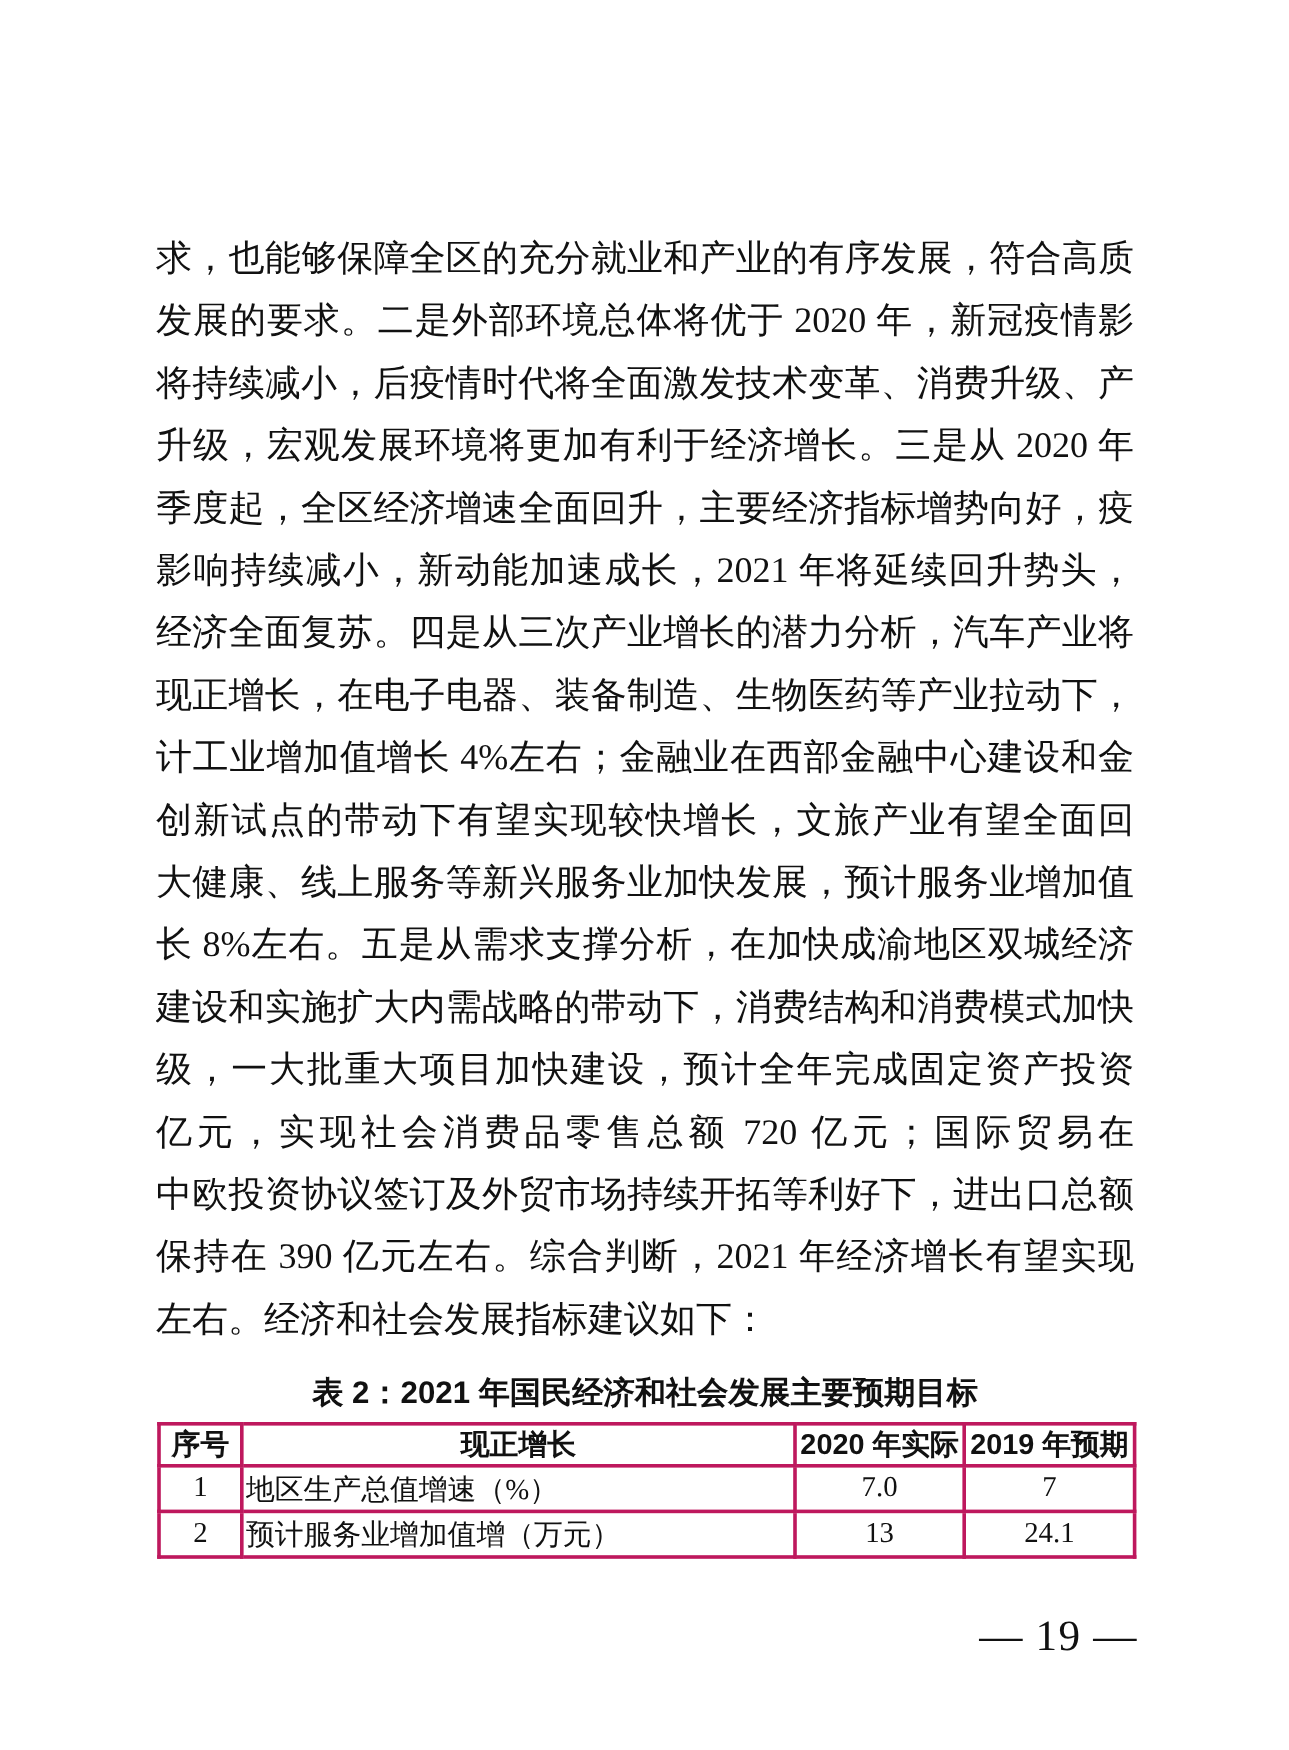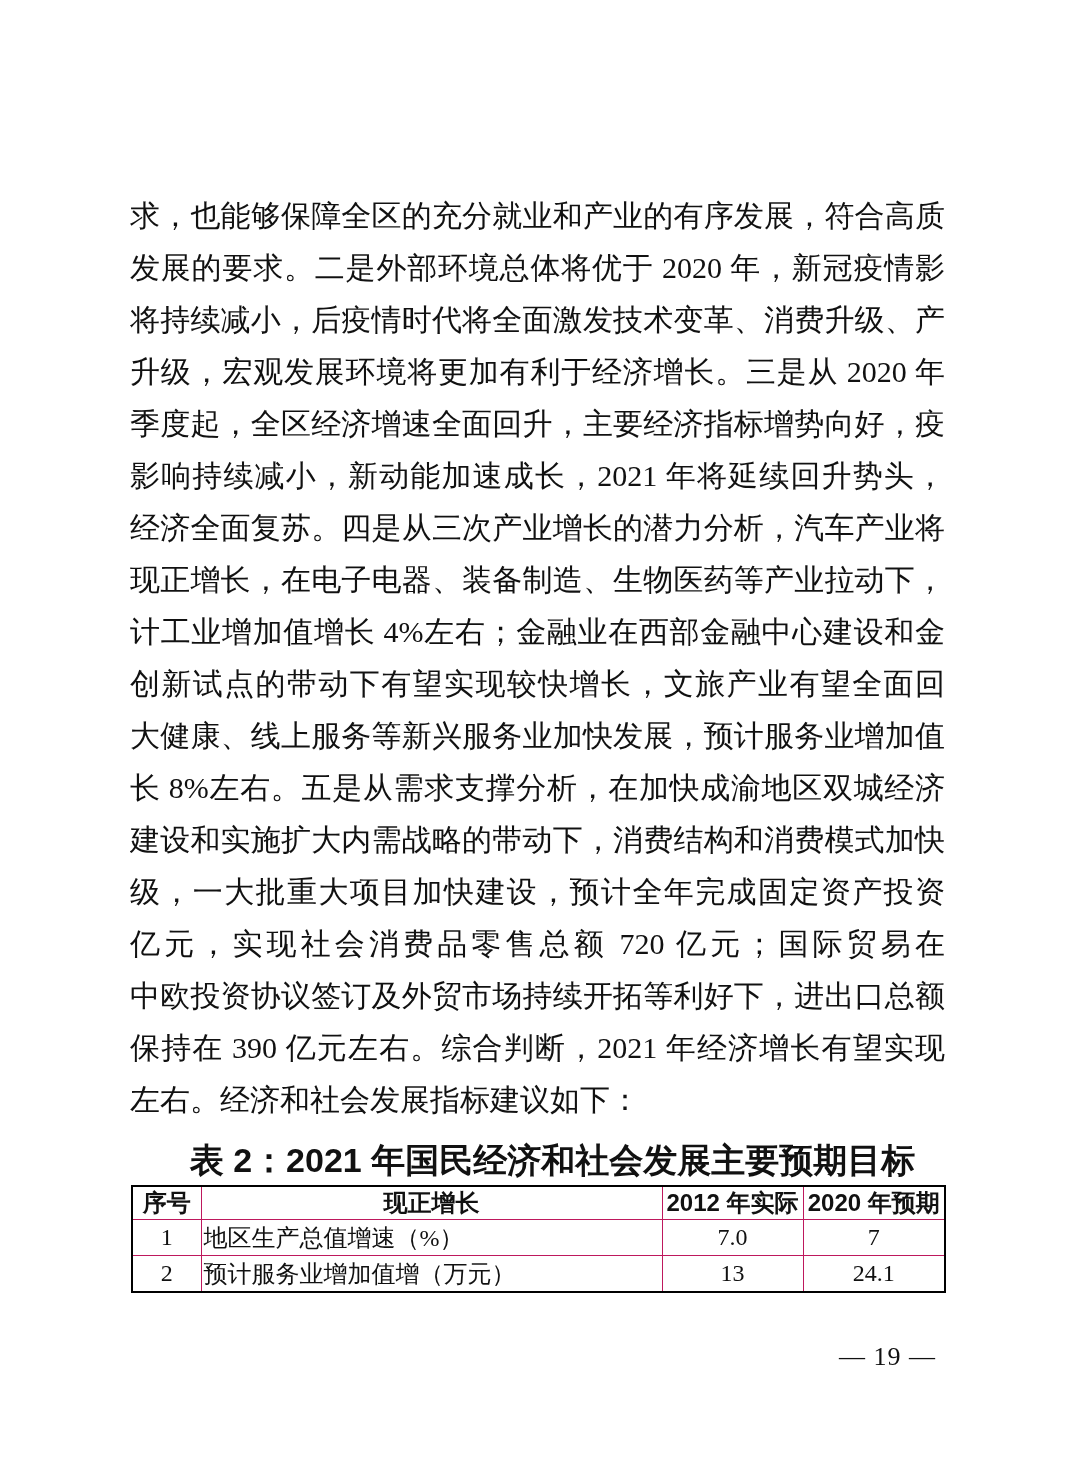--- a/index.html
+++ b/index.html
@@ -29,41 +29,41 @@
     overflow: hidden;
     text-align: justify;
     text-align-last: justify;
   }
   .body-line:last-child {
     text-align: left;
     text-align-last: left;
   }
   .table-title {
     position: absolute;
-    left: 145px;
+    left: 130px;
     top: 1138px;
     width: 815px;
     text-align: center;
     font-family: "Liberation Sans", sans-serif;
     font-weight: bold;
-    font-size: 34px;
+    font-size: 26px;
     line-height: 44px;
     white-space: nowrap;
   }
   table.targets-table {
     position: absolute;
     left: 131px;
     top: 1185px;
     width: 813px;
     border-collapse: collapse;
     table-layout: fixed;
     border: 2px solid #000000;
   }
   .targets-table th, .targets-table td {
-    border: 1px solid #be185d;
+    border: 3px solid #be185d;
     vertical-align: middle;
     padding: 0;
   }
   .targets-table th {
     height: 32px;
     font-family: "Liberation Sans", sans-serif;
     font-weight: bold;
     font-size: 24px;
     text-align: center;
   }
@@ -73,22 +73,22 @@
     text-align: center;
     font-family: "Liberation Serif", serif;
   }
   .targets-table td.cell-name {
     text-align: left;
     padding-left: 2px;
   }
   .page-footer {
     position: absolute;
     top: 1342px;
-    right: 138px;
-    font-size: 26px;
+    right: 126px;
+    font-size: 36px;
     letter-spacing: 1px;
     white-space: nowrap;
   }
 </style>
 </head>
 <body>
 
 <div class="page">
 
   <div class="body-text">
@@ -136,22 +136,22 @@
     <colgroup>
       <col style="width:69px">
       <col style="width:461px">
       <col style="width:141px">
       <col style="width:142px">
     </colgroup>
     <thead>
       <tr>
         <th>序号</th>
         <th>现正增长</th>
-        <th>2012 年实际</th>
-        <th>2020 年预期</th>
+        <th>2020 年实际</th>
+        <th>2019 年预期</th>
       </tr>
     </thead>
     <tbody>
 
         <tr>
           <td class="cell-serial">1</td>
           <td class="cell-name">地区生产总值增速（%）</td>
           <td class="cell-2020">7.0</td>
           <td class="cell-2021">7</td>
         </tr>

